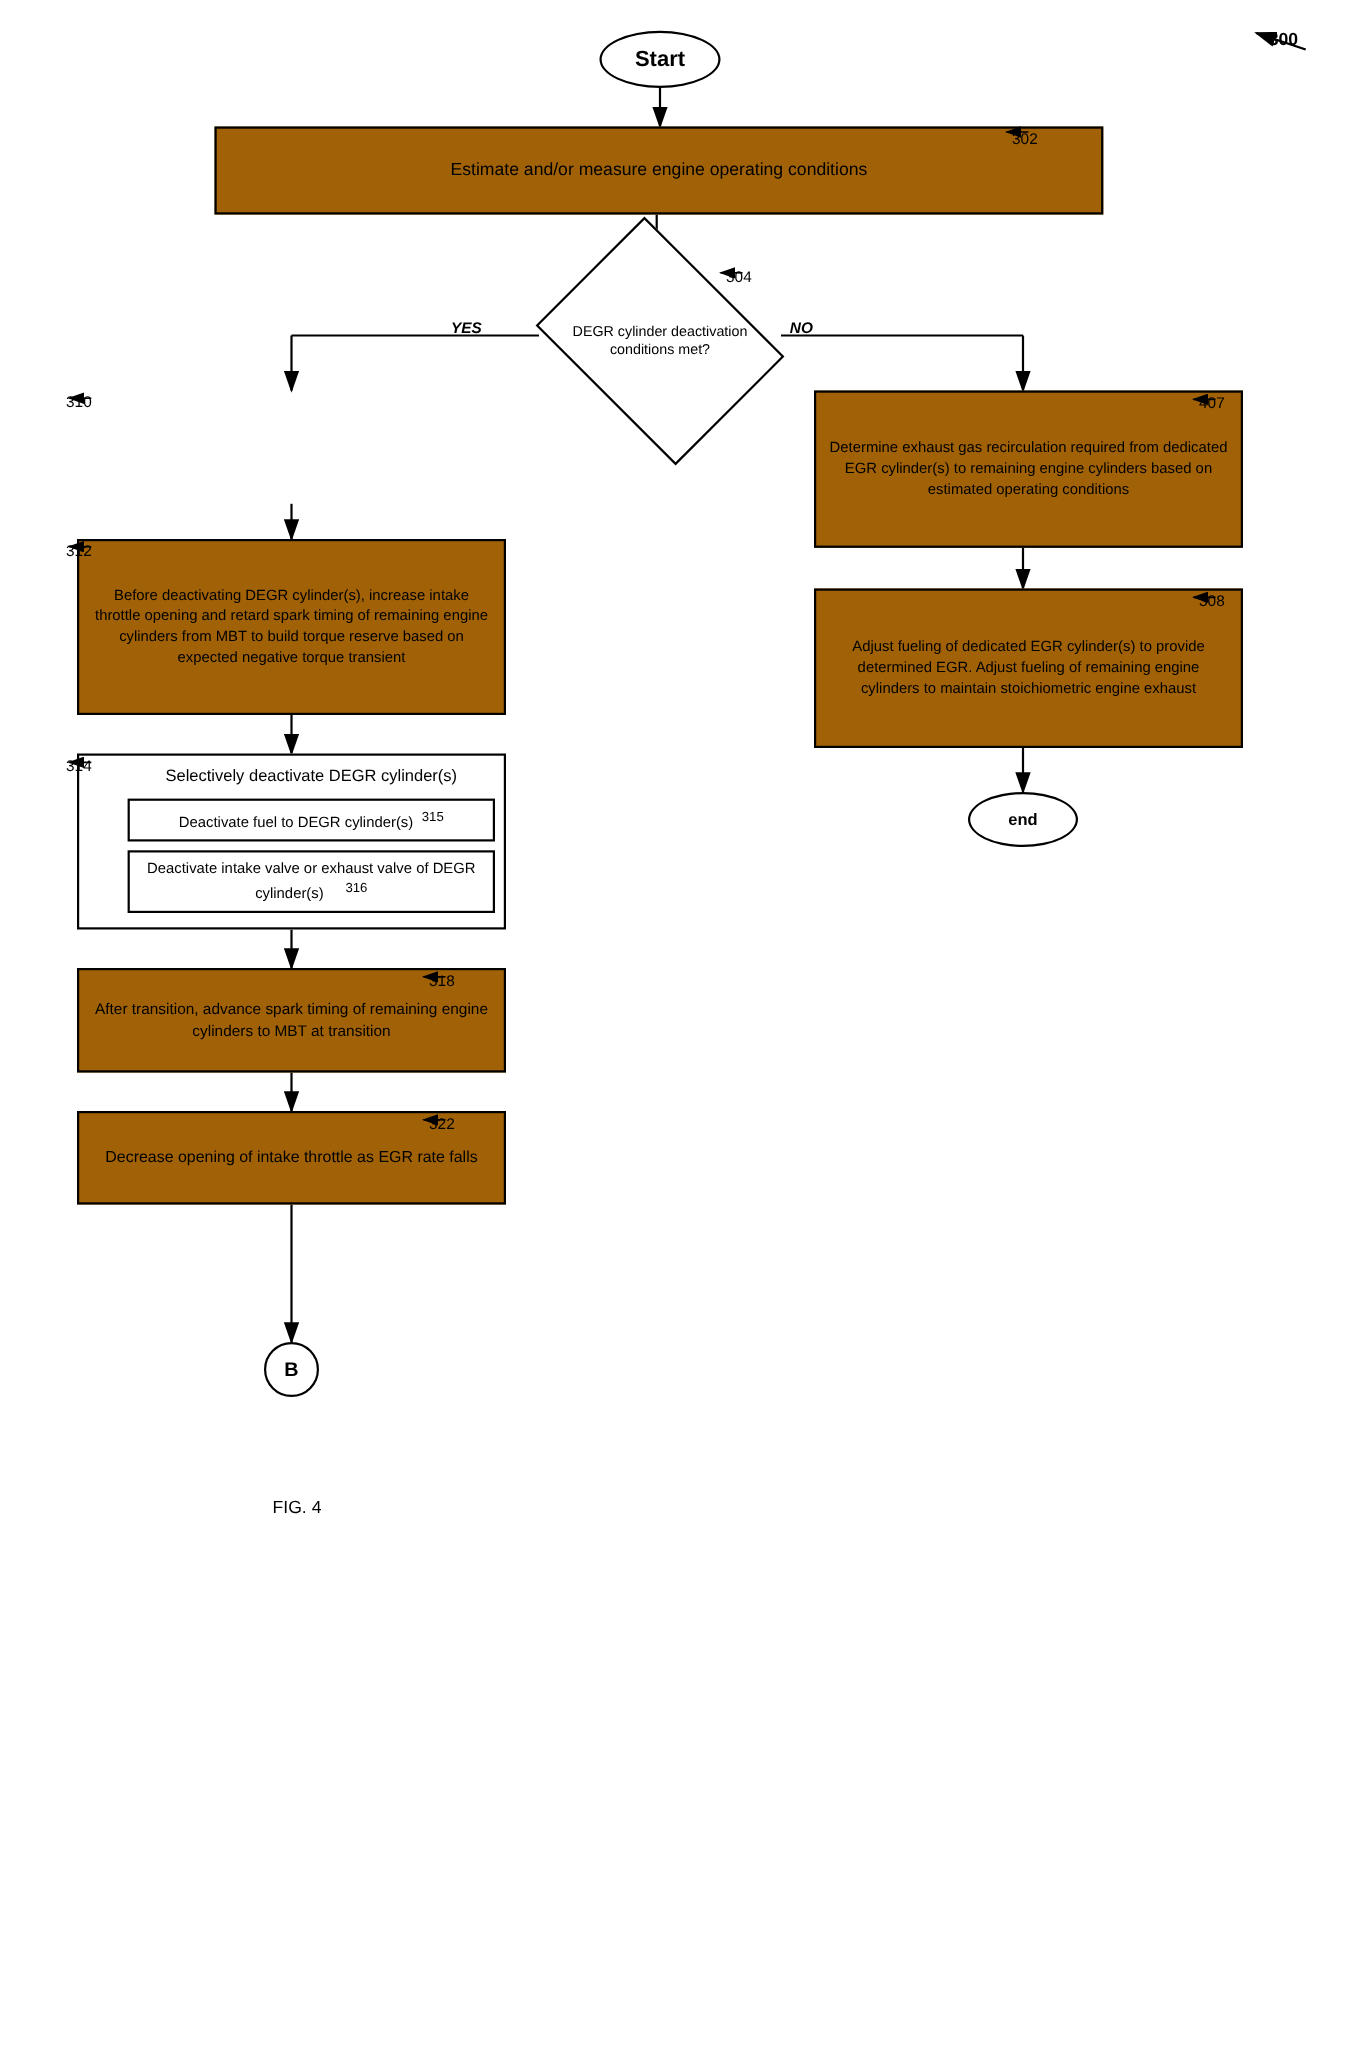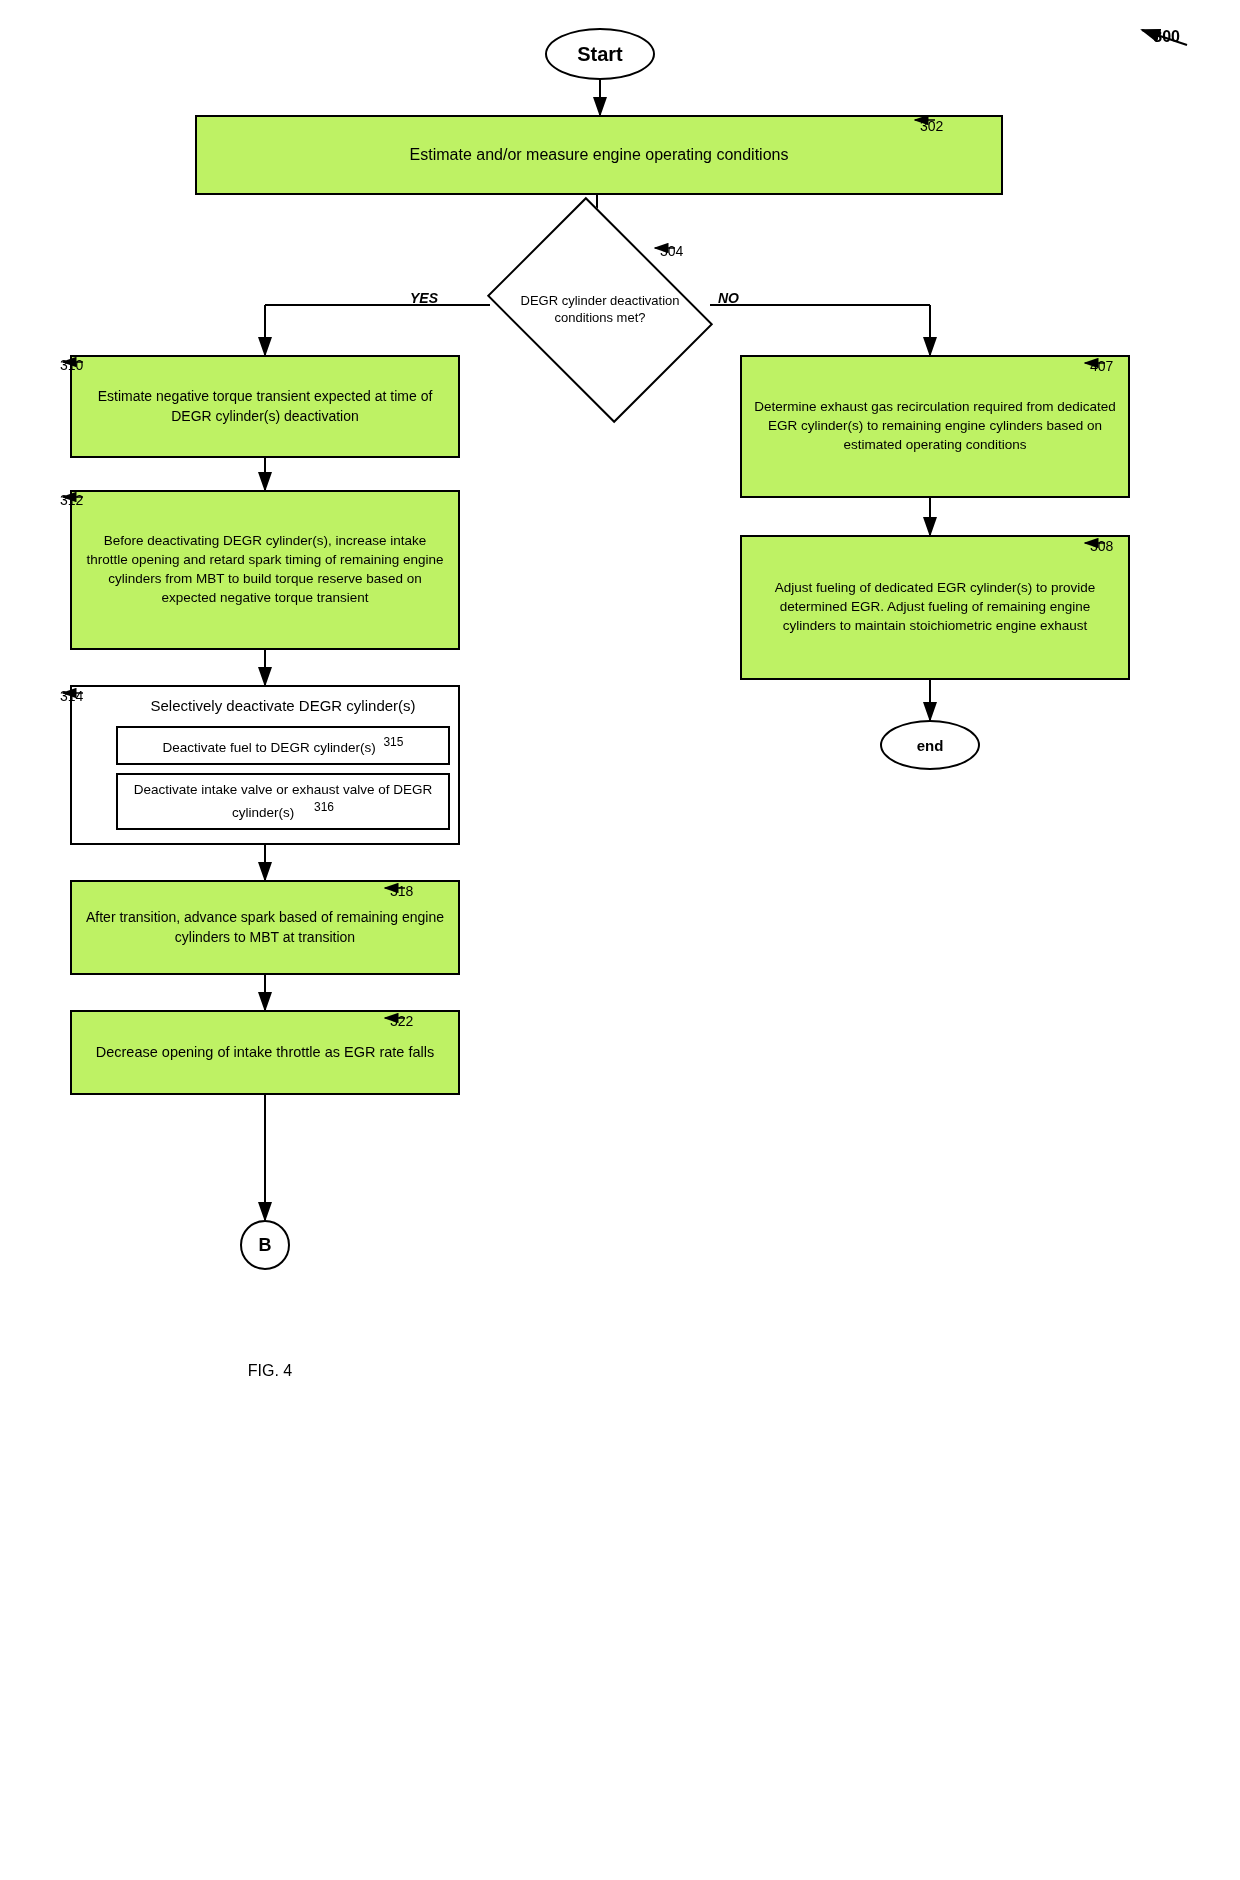--- a/index.html
+++ b/index.html
@@ -16,21 +16,21 @@
       position: relative;
       width: 1240px;
       min-height: 1880px;
       background: #fff;
     }
 
     
     .flow-box {
       position: absolute;
       border: 2.5px solid #000;
-      background: #bef264;
+      background: #a16207;
       display: flex;
       align-items: center;
       justify-content: center;
       text-align: center;
       font-size: 15px;
       line-height: 1.4;
       padding: 8px 12px;
     }
 
     .flow-oval {
@@ -220,23 +220,20 @@
   </svg>
 
   <div class="label-text" style="left:410px; top:290px;">
     <span>YES</span>
   </div>
 
   <div class="label-text" style="left:718px; top:290px;">
     <span>NO</span>
   </div>
 
-  <div class="flow-box" style="left:70px; top:355px; width:390px; height:103px; font-size:14px;">
-    <span>Estimate negative torque transient expected at time of DEGR cylinder(s) deactivation</span>
-  </div>
   <div class="ref-number" style="left:60px; top:357px;">
     <span>310</span>
   </div>
 
   <svg style="position:absolute; top:354px; left:58px; width:30px; height:20px;">
     <line x1="25" y1="8" x2="5" y2="8" stroke="#000" stroke-width="1.5" marker-end="url(#arrowhead)"></line>
   </svg>
 
   <div class="flow-box" style="left:70px; top:490px; width:390px; height:160px; font-size:13.5px;">
     <span>Before deactivating DEGR cylinder(s), increase intake throttle opening and retard spark timing of remaining engine cylinders from MBT to build torque reserve based on expected negative torque transient</span>
@@ -264,21 +261,21 @@
   </div>
   <div class="ref-number" style="left:60px; top:688px;">
     <span>314</span>
   </div>
 
   <svg style="position:absolute; top:685px; left:58px; width:30px; height:20px;">
     <line x1="25" y1="8" x2="5" y2="8" stroke="#000" stroke-width="1.5" marker-end="url(#arrowhead)"></line>
   </svg>
 
   <div class="flow-box" style="left:70px; top:880px; width:390px; height:95px; font-size:14px;">
-    <span>After transition, advance spark based of remaining engine cylinders to MBT at transition</span>
+    <span>After transition, advance spark timing of remaining engine cylinders to MBT at transition</span>
   </div>
   <div class="ref-number" style="left:390px; top:883px;">
     <span>318</span>
   </div>
 
   <svg style="position:absolute; top:880px; left:380px; width:30px; height:20px;">
     <line x1="25" y1="8" x2="5" y2="8" stroke="#000" stroke-width="1.5" marker-end="url(#arrowhead)"></line>
   </svg>
 
   <div class="flow-box" style="left:70px; top:1010px; width:390px; height:85px; font-size:14.5px;">

